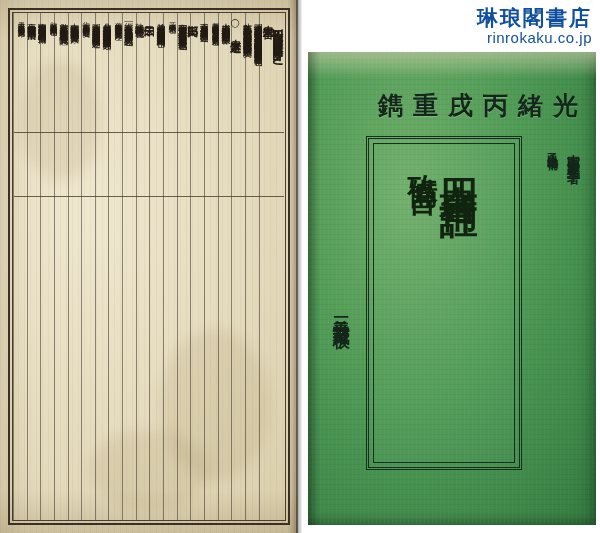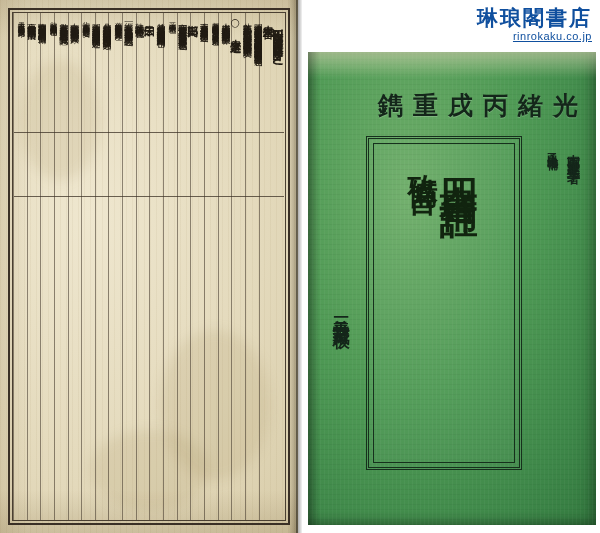--- a/index.html
+++ b/index.html
@@ -152,25 +152,24 @@
   }
   .logo-cjk {
     font-family: "DejaVu Serif", serif;
     font-size: 21px;
     font-weight: bold;
     color: #0f4f9e;
     letter-spacing: 2px;
   }
   .logo-latin {
     font-family: "Liberation Sans", sans-serif;
-    font-size: 11px;
+    font-size: 15px;
     color: #0f4f9e;
     letter-spacing: 0.5px;
     margin-top: 1px;
-    text-decoration: underline;
   }
 
   .cover {
     position: absolute;
     left: 10px;
     top: 52px;
     width: 288px;
     height: 473px;
     background:
       radial-gradient(ellipse at 35% 30%, #6fae6a 0%, #4f9a55 45%, #3d8648 80%, #33793f 100%);

